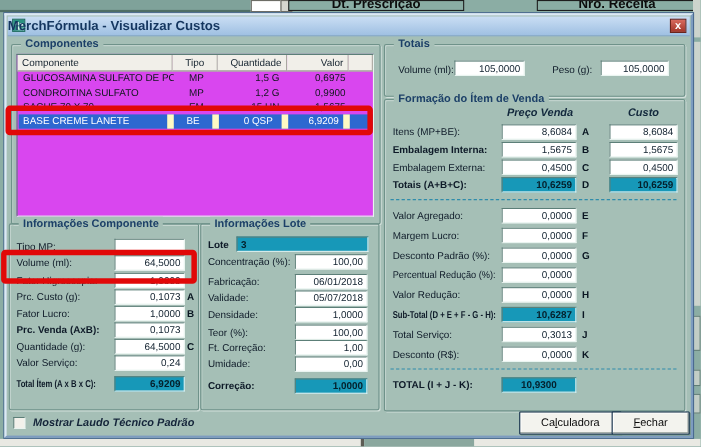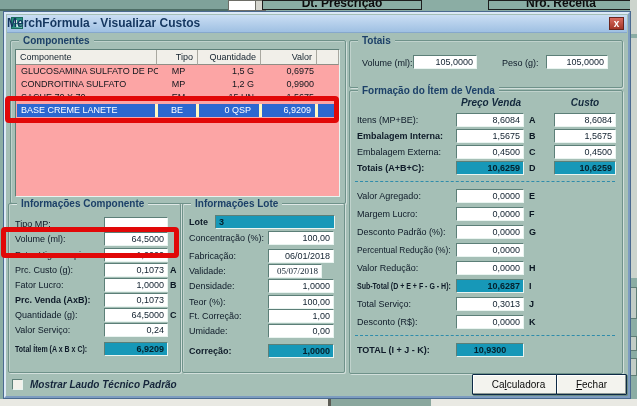--- a/index.html
+++ b/index.html
@@ -58,39 +58,39 @@
   .lft{text-align:left;}
   .lbl{position:absolute;font-size:9px;color:#0e1a28;line-height:14px;white-space:nowrap;}
   .b{font-weight:bold;}
   .letter{position:absolute;font-size:9px;font-weight:bold;color:#0a1622;line-height:14px;}
   .dash{position:absolute;height:0;border-top:1px dashed #2f8cab;}
   .sq80{display:inline-block;transform:scaleX(.78);transform-origin:0 50%;}
   .sq93{display:inline-block;transform:scaleX(.93);transform-origin:0 50%;}
   .colhead{position:absolute;font-size:10px;font-weight:bold;font-style:italic;color:#12283c;text-align:center;}
 
   
-  .tbl{position:absolute;left:4px;top:8px;width:325px;height:148px;box-sizing:border-box;background:#fca5a5;
+  .tbl{position:absolute;left:4px;top:8px;width:325px;height:148px;box-sizing:border-box;background:#d946ef;
        border:1px solid;border-color:#5c7f78 #e9f4f0 #e9f4f0 #5c7f78;}
   .thead{position:absolute;left:0;top:0;right:0;height:15px;}
   .th{position:absolute;top:0;height:15px;box-sizing:border-box;background:#f1efe9;
       border-right:1px solid #a9a8a0;border-bottom:1px solid #8f8e86;
       font-size:9px;color:#14222e;line-height:14px;padding:0 4px;white-space:nowrap;overflow:hidden;}
   .trow{position:absolute;left:1px;width:322px;height:13px;}
   .td{position:absolute;top:0;height:13px;box-sizing:border-box;font-size:9px;line-height:13px;
       color:#10161c;padding:0 4px;white-space:nowrap;overflow:hidden;}
   .sel{background:#2d68d0;}
-  .sel .td{color:#fff;border-right:3px solid #fef9c3;}
+  .sel .td{color:#fff;border-right:6px solid #fef9c3;}
 
   
   .c-name{left:0;width:141px;}
   .c-tipo{left:141px;width:41px;text-align:center;}
   .c-qtd{left:182px;width:63px;text-align:right;padding-right:8px;}
   .c-val{left:245px;width:56px;text-align:right;}
   .h-name{left:0;width:141px;}
-  .h-tipo{left:141px;width:41px;text-align:right;}
+  .h-tipo{left:141px;width:41px;text-align:center;}
   .h-qtd{left:182px;width:63px;text-align:right;}
   .h-val{left:245px;width:56px;text-align:right;}
   .h-x{left:301px;width:22px;}
 
   
   .btn{position:absolute;height:21px;box-sizing:border-box;background:#f3f3ee;
        border:1px solid #0d2a46;border-radius:1px;
        box-shadow:inset -1px -1px 0 #8f9a94, inset 1px 1px 0 #ffffff, 1px 1px 0 #6e8f87;
        font-size:10px;color:#0a0a0a;text-align:center;line-height:19px;cursor:default;white-space:nowrap;}
   .u{text-decoration:underline;}
@@ -280,21 +280,21 @@
     <span class="lbl b" style="left:6px;top:11px;">Lote</span>
     <span class="fld hl lft" style="left:32px;top:11px;width:120px;">3</span>
 
     <span class="lbl" style="left:6px;top:27px;">Concentração (%):</span>
     <span class="fld" style="left:85px;top:27px;width:66px;">100,00</span>
 
     <span class="lbl" style="left:6px;top:45px;">Fabricação:</span>
     <span class="fld" style="left:85px;top:45px;width:66px;">06/01/2018</span>
 
     <span class="lbl" style="left:6px;top:60px;">Validade:</span>
-    <span class="fld" style="left:85px;top:60px;width:54px;font-family:Liberation Serif, serif;">05/07/2018</span>
+    <span class="fld" style="left:85px;top:60px;width:66px;">05/07/2018</span>
 
     <span class="lbl" style="left:6px;top:75px;">Densidade:</span>
     <span class="fld" style="left:85px;top:75px;width:66px;">1,0000</span>
 
     <span class="lbl" style="left:6px;top:91px;">Teor (%):</span>
     <span class="fld" style="left:85px;top:91px;width:66px;">100,00</span>
 
     <span class="lbl" style="left:6px;top:105px;">Ft. Correção:</span>
     <span class="fld" style="left:85px;top:105px;width:66px;">1,00</span>
 

